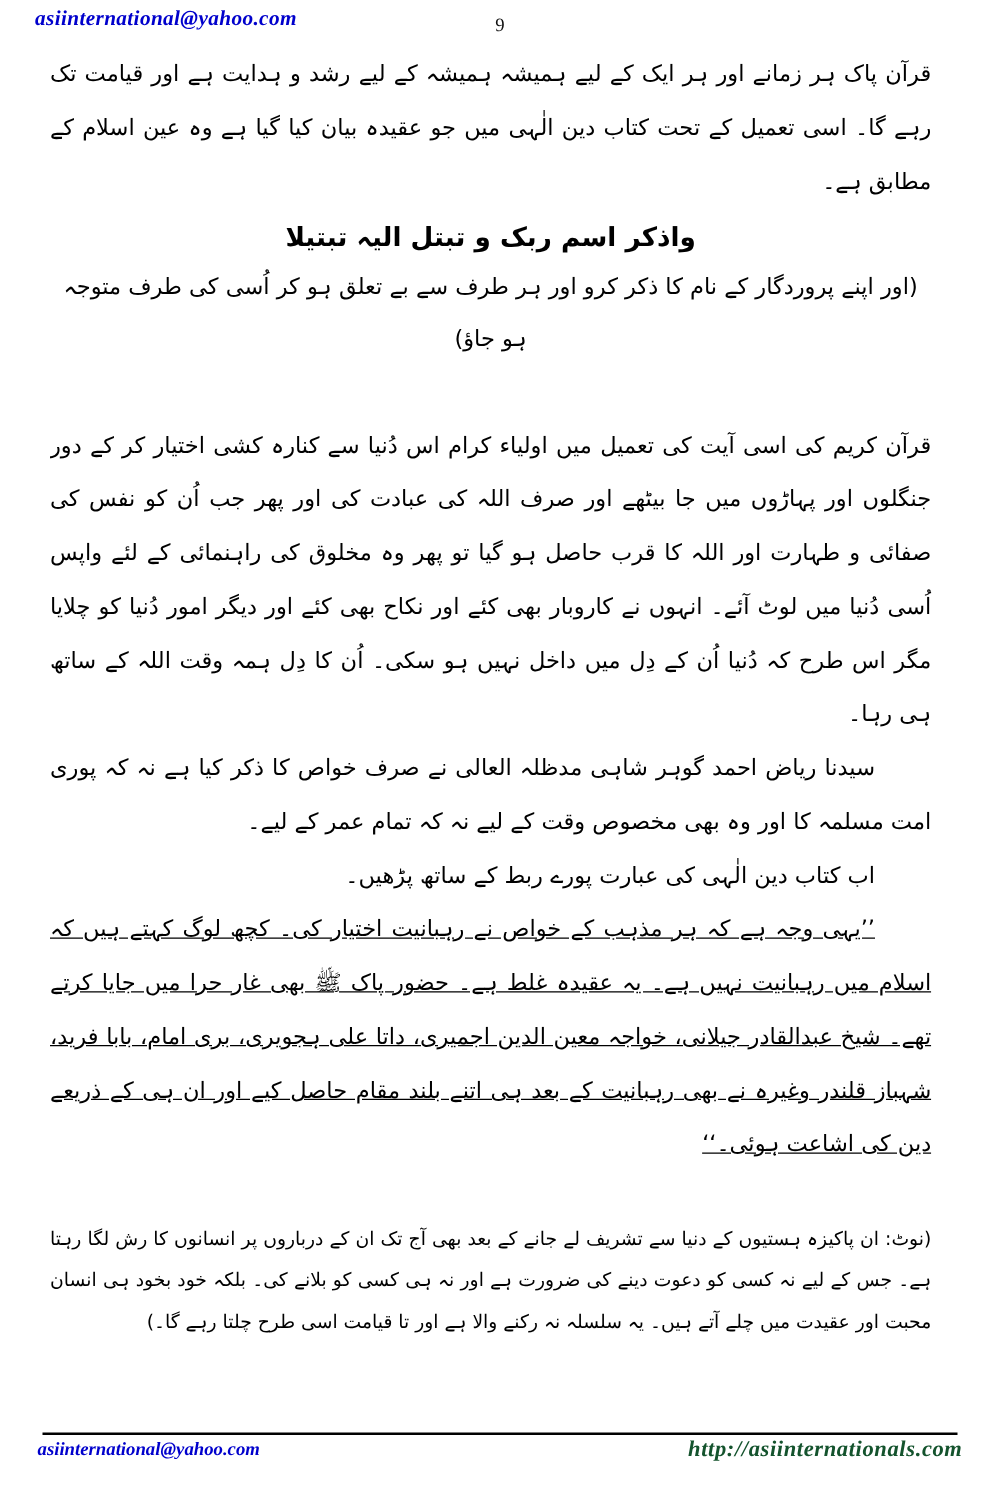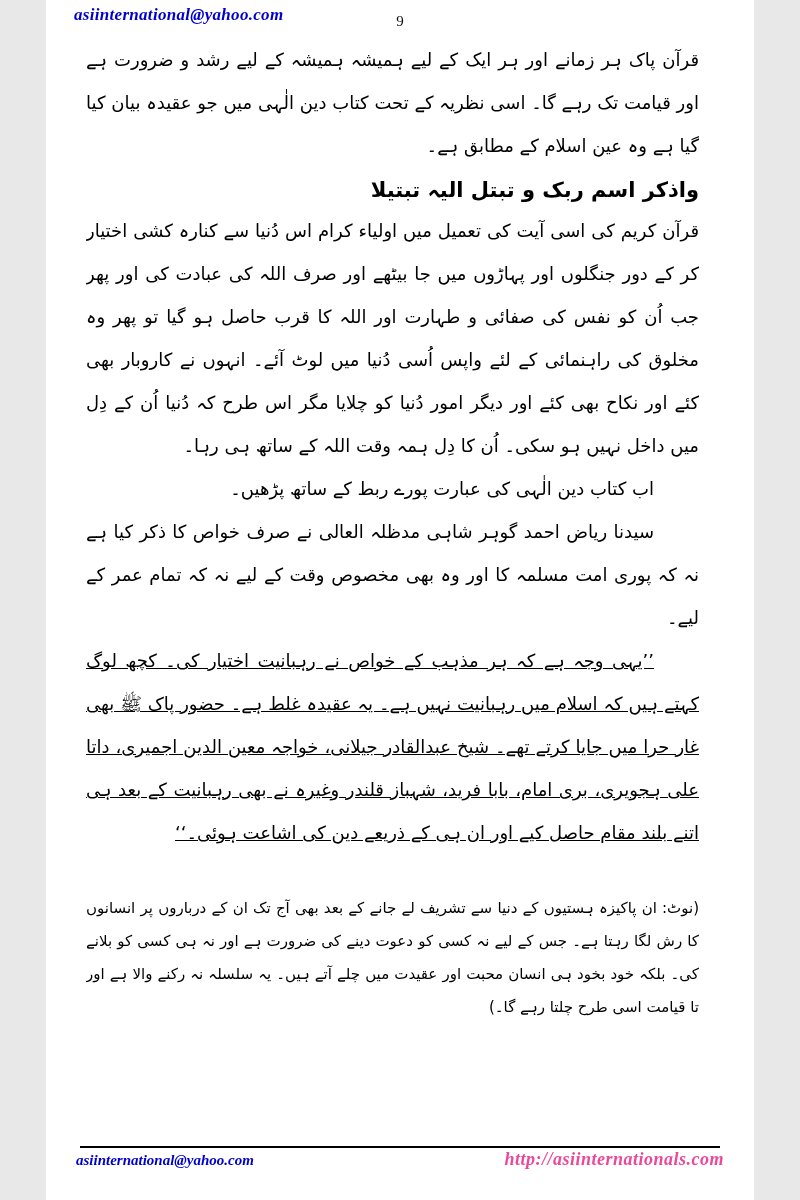--- a/index.html
+++ b/index.html
@@ -1,19 +1,19 @@
 <!DOCTYPE html>
 <html lang="ur"><head>
 <meta charset="utf-8">
 <style>
   * { margin: 0; padding: 0; box-sizing: border-box; }
   html, body { background: #e8e8e8; }
   .page {
     position: relative;
-    width: 708px;
+    width: 800px;
     height: 1200px;
     background: #ffffff;
     margin: 0 auto;
     overflow: hidden;
     font-family: "DejaVu Sans", sans-serif;
     color: #000;
   }
   .header-email {
     position: absolute;
     top: 5px;
@@ -49,21 +49,21 @@
     line-height: 43px;
     text-align: justify;
     text-justify: inter-word;
   }
   .indent { text-indent: 45px; }
   .verse {
     margin-top: 4px;
     font-size: 21px;
     font-weight: bold;
     line-height: 38px;
-    text-align: right;
+    text-align: center;
   }
   .translation {
     font-size: 18px;
     line-height: 42px;
     text-align: center;
     margin-bottom: 42px;
   }
   .quote { margin-bottom: 0; }
   .quote-gap { margin-bottom: 38px; text-decoration: underline; }
   .note {
@@ -90,46 +90,47 @@
     color: #0000cc;
   }
   .footer-url {
     position: absolute;
     right: 30px;
     top: 1149px;
     font-family: "Liberation Serif", serif;
     font-style: italic;
     font-weight: bold;
     font-size: 18px;
-    color: #ec4899;
+    color: #14532d;
     letter-spacing: 0.5px;
   }
 </style>
 </head>
 <body>
 
 <div class="page">
 
   <div class="header-email">asiinternational@yahoo.com</div>
 
   <div class="page-number">9</div>
 
   <div class="content">
 
-    <div class="para">قرآن پاک ہر زمانے اور ہر ایک کے لیے ہمیشہ ہمیشہ کے لیے رشد و ضرورت ہے اور قیامت تک رہے گا۔ اسی نظریہ کے تحت کتاب دین الٰہی میں جو عقیدہ بیان کیا گیا ہے وہ عین اسلام کے مطابق ہے۔</div>
+    <div class="para">قرآن پاک ہر زمانے اور ہر ایک کے لیے ہمیشہ ہمیشہ کے لیے رشد و ہدایت ہے اور قیامت تک رہے گا۔ اسی تعمیل کے تحت کتاب دین الٰہی میں جو عقیدہ بیان کیا گیا ہے وہ عین اسلام کے مطابق ہے۔</div>
 
 
     <div class="verse">واذکر اسم ربک و تبتل الیہ تبتیلا</div>
 
+    <div class="translation">(اور اپنے پروردگار کے نام کا ذکر کرو اور ہر طرف سے بے تعلق ہو کر اُسی کی طرف متوجہ ہو جاؤ)</div>
 
     <div class="para">قرآن کریم کی اسی آیت کی تعمیل میں اولیاء کرام اس دُنیا سے کنارہ کشی اختیار کر کے دور جنگلوں اور پہاڑوں میں جا بیٹھے اور صرف اللہ کی عبادت کی اور پھر جب اُن کو نفس کی صفائی و طہارت اور اللہ کا قرب حاصل ہو گیا تو پھر وہ مخلوق کی راہنمائی کے لئے واپس اُسی دُنیا میں لوٹ آئے۔ انہوں نے کاروبار بھی کئے اور نکاح بھی کئے اور دیگر امور دُنیا کو چلایا مگر اس طرح کہ دُنیا اُن کے دِل میں داخل نہیں ہو سکی۔ اُن کا دِل ہمہ وقت اللہ کے ساتھ ہی رہا۔</div>
 
+    <div class="para indent">سیدنا ریاض احمد گوہر شاہی مدظلہ العالی نے صرف خواص کا ذکر کیا ہے نہ کہ پوری امت مسلمہ کا اور وہ بھی مخصوص وقت کے لیے نہ کہ تمام عمر کے لیے۔</div>
+
     <div class="para indent">اب کتاب دین الٰہی کی عبارت پورے ربط کے ساتھ پڑھیں۔</div>
-
-    <div class="para indent">سیدنا ریاض احمد گوہر شاہی مدظلہ العالی نے صرف خواص کا ذکر کیا ہے نہ کہ پوری امت مسلمہ کا اور وہ بھی مخصوص وقت کے لیے نہ کہ تمام عمر کے لیے۔</div>
 
     <div class="para indent quote quote-gap">’’یہی وجہ ہے کہ ہر مذہب کے خواص نے رہبانیت اختیار کی۔ کچھ لوگ کہتے ہیں کہ اسلام میں رہبانیت نہیں ہے۔ یہ عقیدہ غلط ہے۔ حضور پاک ﷺ بھی غار حرا میں جایا کرتے تھے۔ شیخ عبدالقادر جیلانی، خواجہ معین الدین اجمیری، داتا علی ہجویری، بری امام، بابا فرید، شہباز قلندر وغیرہ نے بھی رہبانیت کے بعد ہی اتنے بلند مقام حاصل کیے اور ان ہی کے ذریعے دین کی اشاعت ہوئی۔‘‘</div>
 
     <div class="note">(نوٹ: ان پاکیزہ ہستیوں کے دنیا سے تشریف لے جانے کے بعد بھی آج تک ان کے درباروں پر انسانوں کا رش لگا رہتا ہے۔ جس کے لیے نہ کسی کو دعوت دینے کی ضرورت ہے اور نہ ہی کسی کو بلانے کی۔ بلکہ خود بخود ہی انسان محبت اور عقیدت میں چلے آتے ہیں۔ یہ سلسلہ نہ رکنے والا ہے اور تا قیامت اسی طرح چلتا رہے گا۔)</div>
 
   </div>
 
   <div class="footer-rule"></div>
 
   <div class="footer-email">asiinternational@yahoo.com</div>

